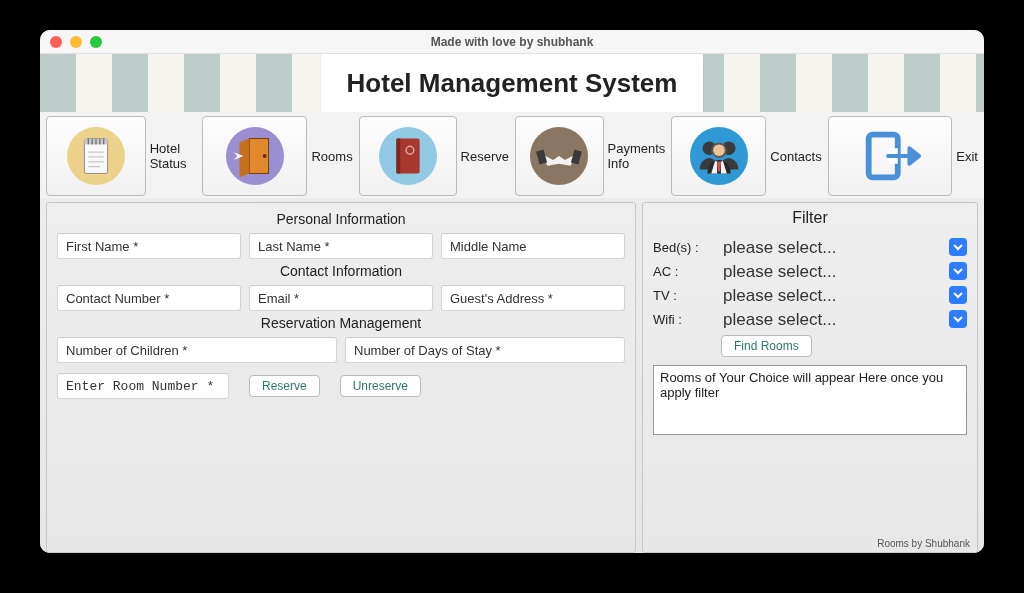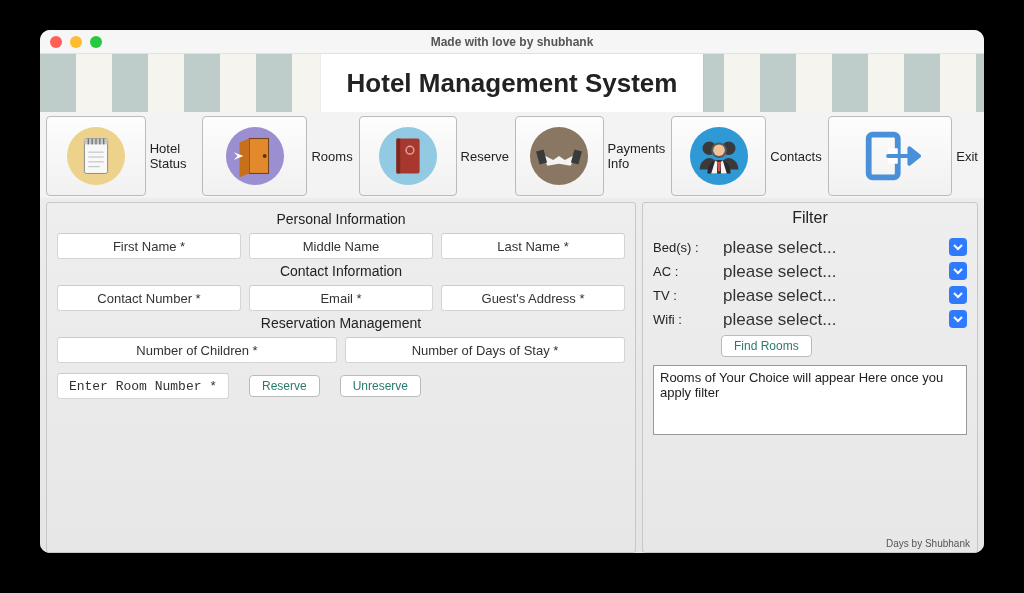--- a/index.html
+++ b/index.html
@@ -140,21 +140,20 @@
   input.field {
     height:26px;
     border:1px solid #d5d5d5;
     border-top-color:#ccc;
     border-radius:3px;
     background:#fff;
     padding:0 8px;
     font-size:13px;
     color:#14532d;
     width:100%;
-    text-align:center;
   }
   input.field::placeholder { color:#333; opacity:1; }
   .room-row {
     display:flex;
     gap:20px;
     align-items:center;
     margin-top:8px;
   }
   .room-row input.field { width: 172px; font-family: Liberation Mono, monospace; }
   .small-btn {
@@ -327,22 +326,22 @@
       </div>
       <span class="nav-label">Exit</span>
     </div>
   </div>
 
   <div class="body">
     <div class="left">
       <div class="section-title">Personal Information</div>
       <div class="row3">
         <input class="field" placeholder="First Name *" style="">
+        <input class="field" placeholder="Last Name *" style="">
         <input class="field" placeholder="Middle Name" style="">
-        <input class="field" placeholder="Last Name *" style="">
       </div>
       <div class="section-title">Contact Information</div>
       <div class="row3">
         <input class="field" placeholder="Contact Number *" style="">
         <input class="field" placeholder="Email *" style="">
         <input class="field" placeholder="Guest's Address *" style="">
       </div>
       <div class="section-title">Reservation Management</div>
       <div class="row3">
         <input class="field" placeholder="Number of Children *" style="">
@@ -403,15 +402,15 @@
         </div>
       </div>
 
       <div class="find-btn-wrap">
         <button class="small-btn">Find Rooms</button>
       </div>
 
       <textarea class="results" readonly="" style="">Rooms of Your Choice will appear Here once you apply filter</textarea>
     </div>
 
-    <div class="footer-credit">Days by Shubhank</div>
+    <div class="footer-credit">Rooms by Shubhank</div>
   </div>
 </div>
 
 </body></html>

